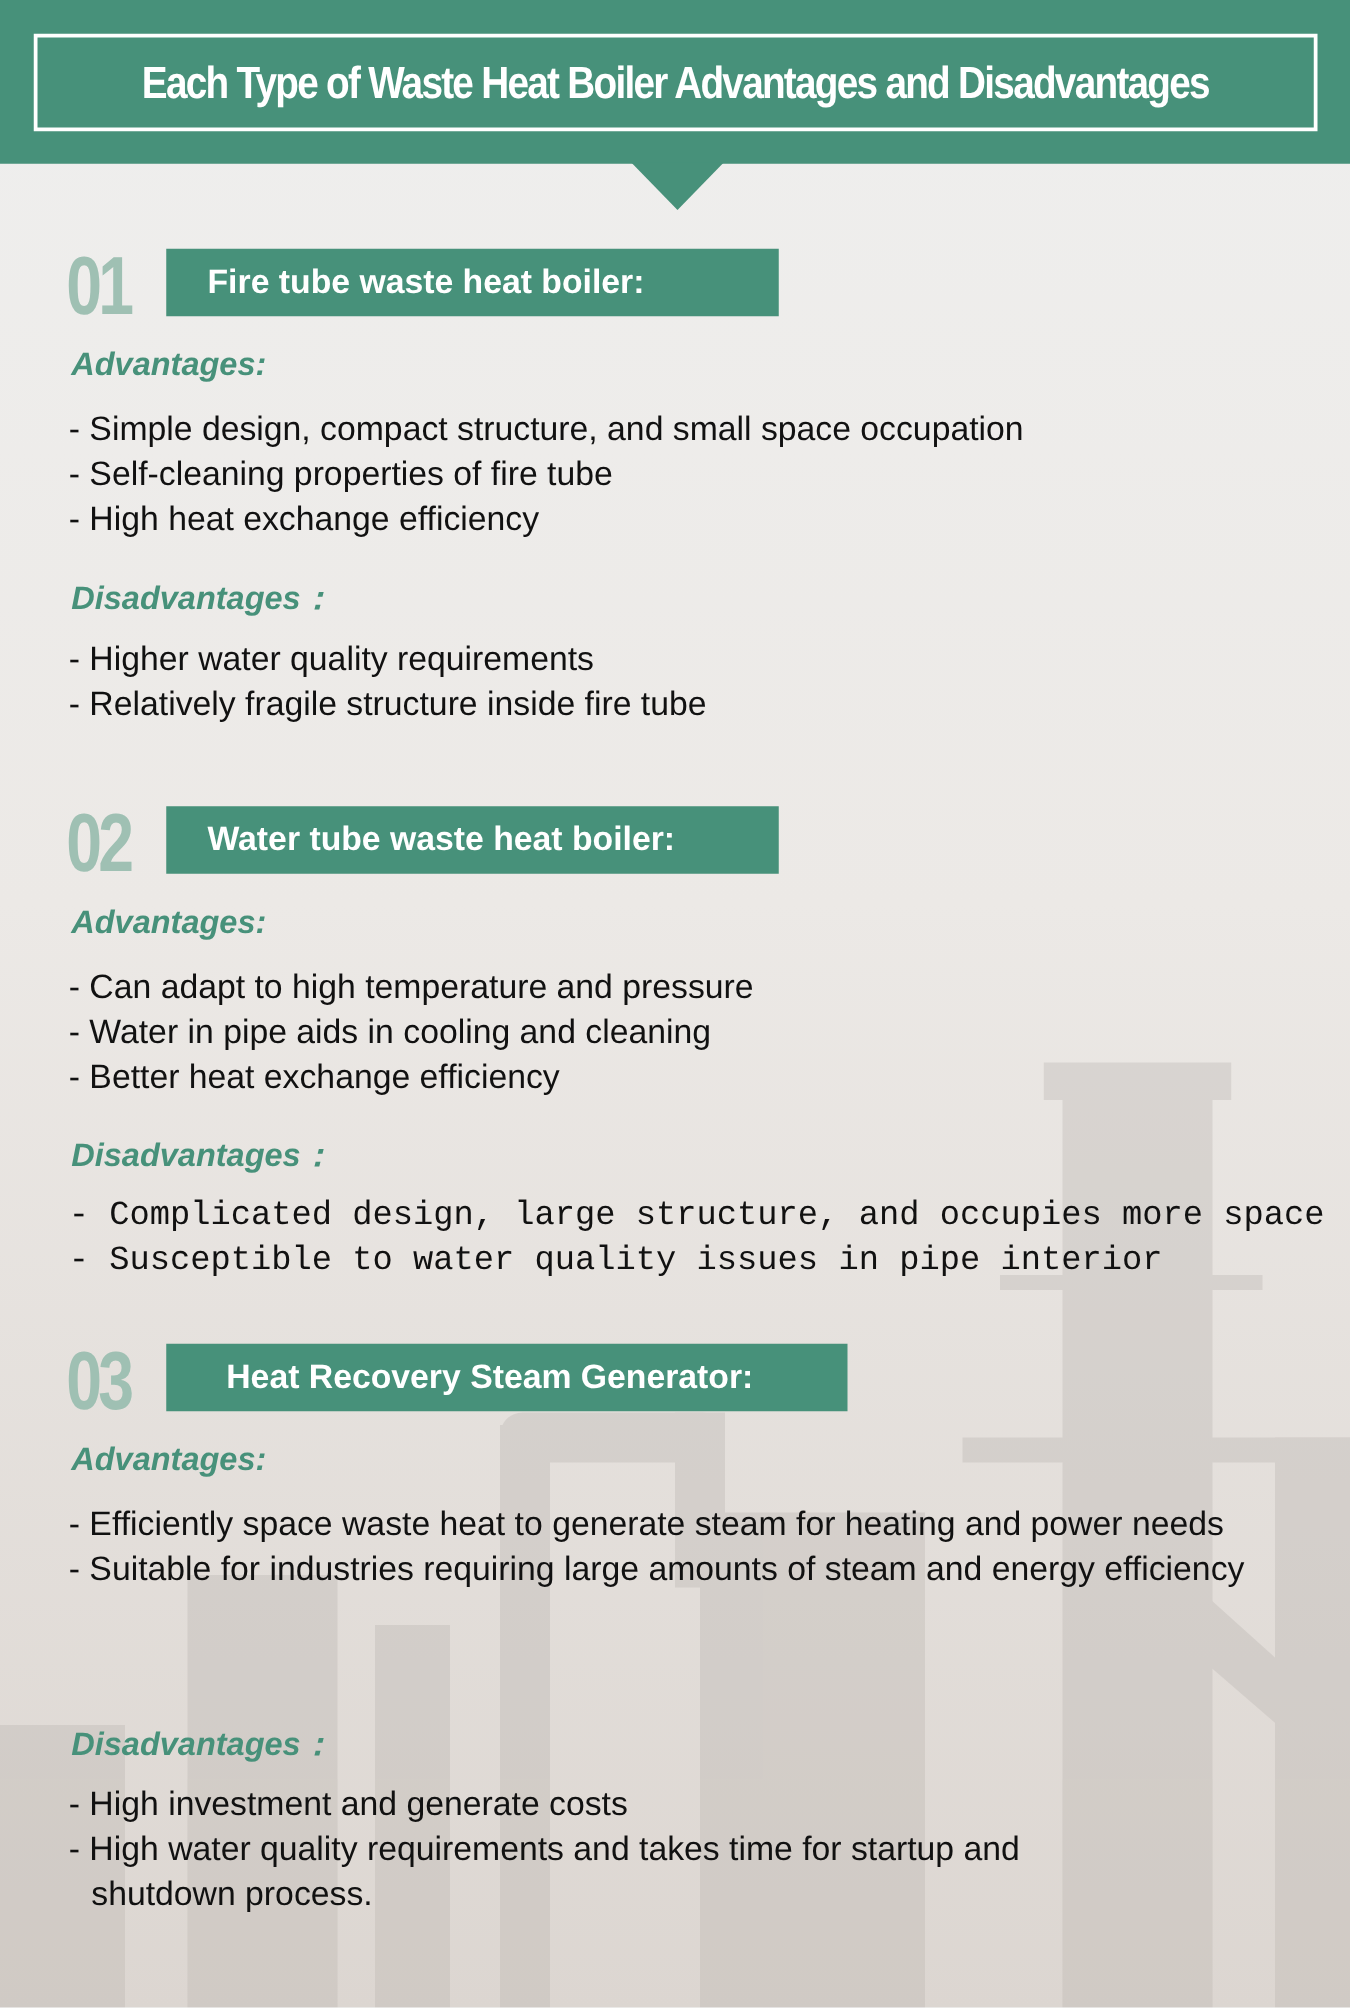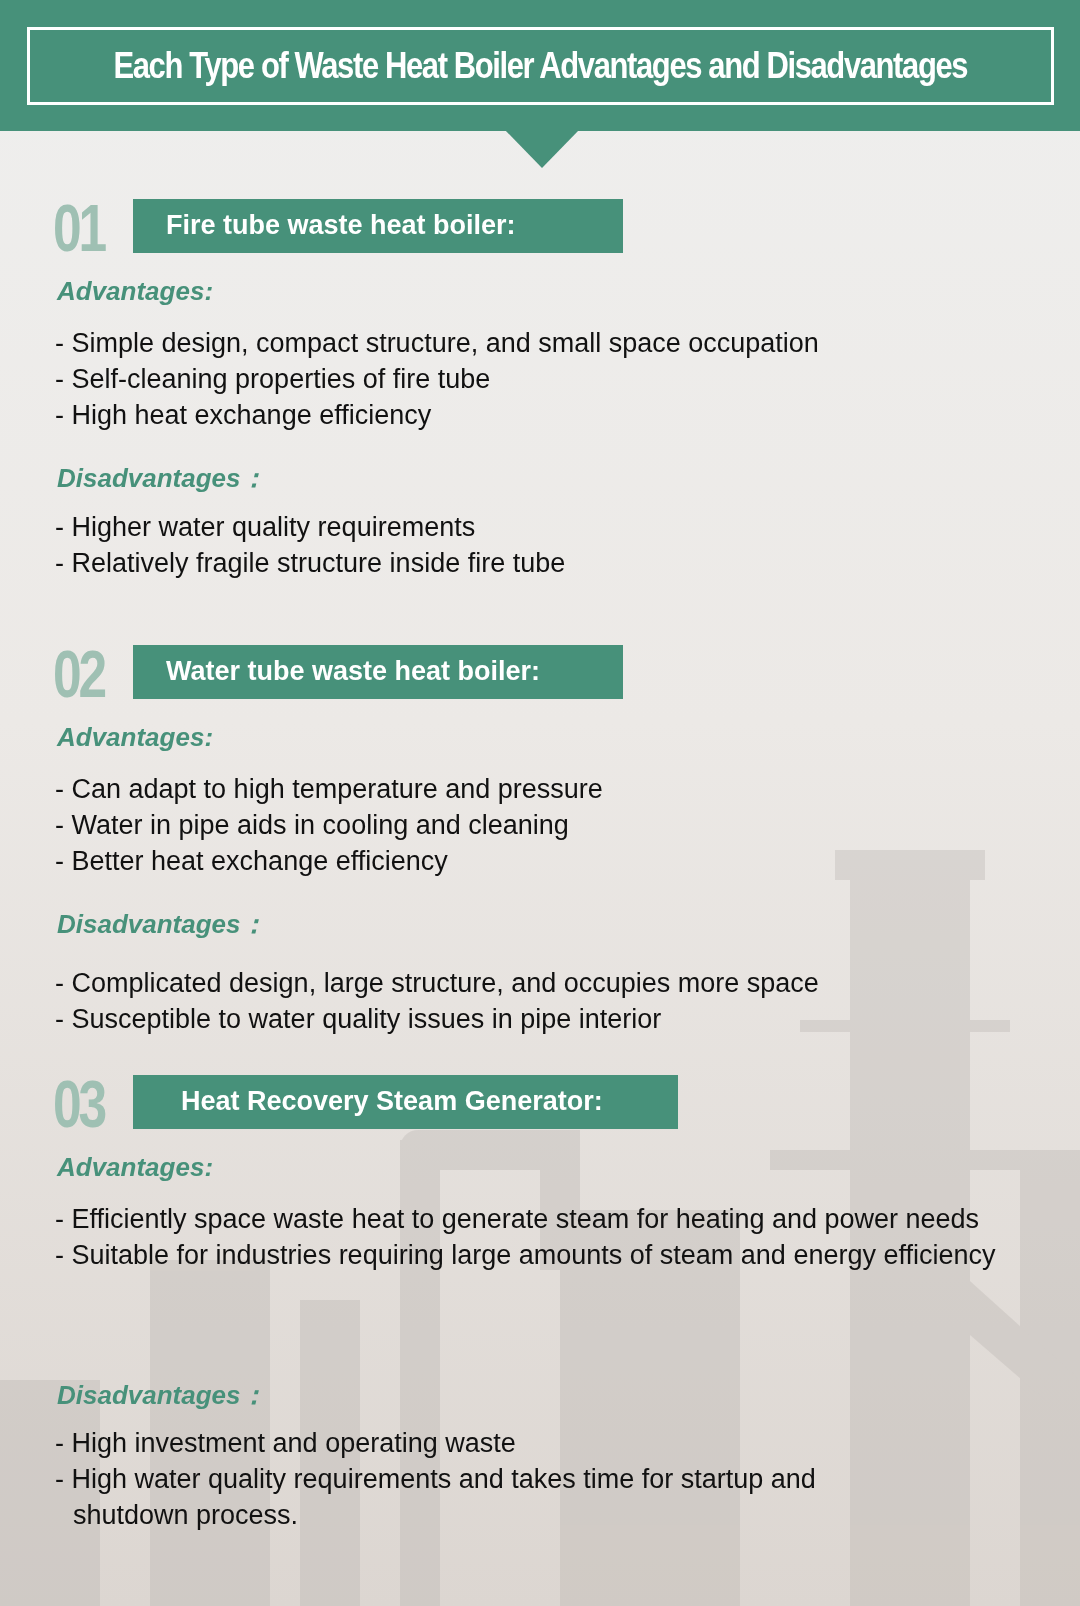--- a/index.html
+++ b/index.html
@@ -107,32 +107,32 @@
 <div class="section" style="top:645px;">
   <div class="num">02</div>
   <div class="sec-bar" style="width:490px;">Water tube waste heat boiler:</div>
   <div class="label" style="top:77px;">Advantages:</div>
   <ul class="items" style="top:126px;">
     <li>- Can adapt to high temperature and pressure</li>
     <li>- Water in pipe aids in cooling and cleaning</li>
     <li>- Better heat exchange efficiency</li>
   </ul>
   <div class="label" style="top:262px;">Disadvantages：</div>
-  <ul class="items" style="top:320px;">
+  <ul class="items" style="top:310px;font-family:Liberation Mono, monospace;">
     <li>- Complicated design, large structure, and occupies more space</li>
     <li>- Susceptible to water quality issues in pipe interior</li>
   </ul>
 </div>
 
 <div class="section" style="top:1075px;">
   <div class="num">03</div>
   <div class="sec-bar" style="width:545px;padding-left:48px;">Heat Recovery Steam Generator:</div>
   <div class="label" style="top:77px;">Advantages:</div>
   <ul class="items" style="top:126px; width:950px;">
     <li>- Efficiently space waste heat to generate steam for heating and power needs</li>
     <li>- Suitable for industries requiring large amounts of steam and energy efficiency</li>
   </ul>
   <div class="label" style="top:303px;">Disadvantages：</div>
   <ul class="items" style="top:350px; width:870px;">
-    <li>- High investment and operating waste</li>
+    <li>- High investment and generate costs</li>
     <li>- High water quality requirements and takes time for startup and shutdown process.</li>
   </ul>
 </div>
 
 </body></html>

